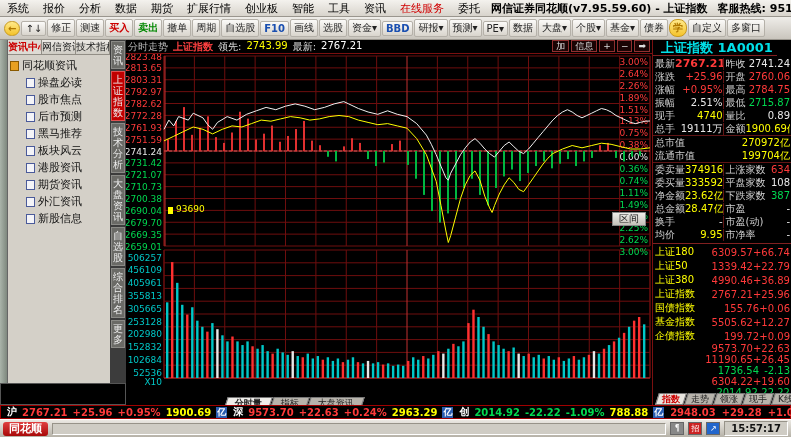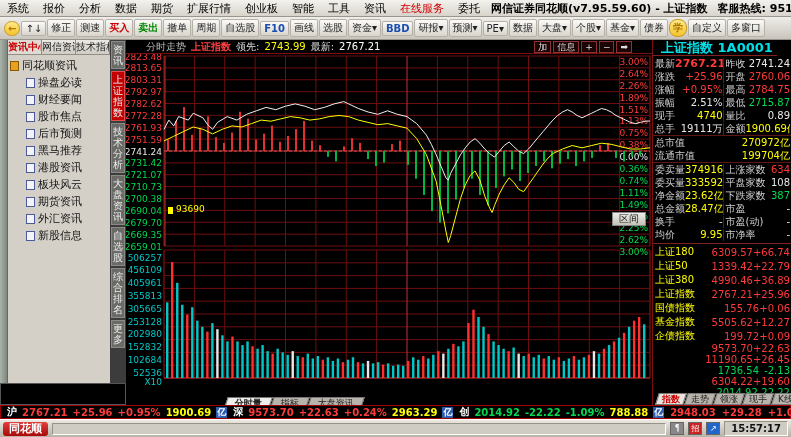--- a/index.html
+++ b/index.html
@@ -41,22 +41,22 @@
   .ticon.doc{background:#f4f4f8;border:1px solid #4a5a9a;}
   
   #vtabs{left:110px;top:40px;width:16px;height:343px;background:#3c3c3c;
     display:flex;flex-direction:column;gap:2px;padding-top:1px;}
   .vtab{width:14px;margin-left:1px;background:#6a6a66;color:#eee;font-size:10px;
     line-height:11px;text-align:center;padding:2px 0;border:1px solid #8a8a86;}
   .vtab.active{background:#c00000;border-color:#e05050;}
   
   #chartzone{left:126px;top:40px;width:526px;height:365px;background:#000;}
   #chart-header{position:absolute;left:0;top:0;width:526px;height:14px;
-    border-bottom:1px solid #7a1010;display:flex;align-items:center;font-size:10px;
-    color:#ccc;padding:0 20px;gap:5px;}
+    border-bottom:1px solid #7a1010;display:flex;align-items:flex-start;font-size:10px;
+    color:#ccc;padding:0 2px;gap:5px;}
   .ch-title{color:#bbb;}
   .ch-sub{color:#ff4040;font-weight:bold;}
   .ch-lead-l,.ch-last-l{color:#ddd;}
   .ch-lead-v{color:#ffff00;}
   .ch-last-v{color:#fff;}
   #chart-buttons{margin-left:auto;display:flex;gap:2px;}
   .chbtn{border:1px solid #903030;color:#ddd;font-size:9px;line-height:10px;
     padding:0 3px;background:#1a0404;}
   #chart-svg{position:absolute;left:0;top:14px;}
   #vol-readout{position:absolute;left:42px;top:164px;color:#ffff00;font-size:9px;display:flex;gap:3px;align-items:flex-end;}
@@ -183,41 +183,37 @@
     <div class="tree-root">
       <span class="ticon"></span>
       <span>同花顺资讯</span>
     </div>
     <div class="tree-item">
       <span class="ticon doc"></span>
       <span>操盘必读</span>
     </div>
     <div class="tree-item">
       <span class="ticon doc"></span>
-      <span>财经要闻</span>
-    </div>
-    <div class="tree-item">
-      <span class="ticon doc"></span>
       <span>股市焦点</span>
     </div>
     <div class="tree-item">
       <span class="ticon doc"></span>
       <span>后市预测</span>
     </div>
     <div class="tree-item">
       <span class="ticon doc"></span>
       <span>黑马推荐</span>
     </div>
     <div class="tree-item">
       <span class="ticon doc"></span>
-      <span>港股资讯</span>
+      <span>板块风云</span>
     </div>
     <div class="tree-item">
       <span class="ticon doc"></span>
-      <span>板块风云</span>
+      <span>港股资讯</span>
     </div>
     <div class="tree-item">
       <span class="ticon doc"></span>
       <span>期货资讯</span>
     </div>
     <div class="tree-item">
       <span class="ticon doc"></span>
       <span>外汇资讯</span>
     </div>
     <div class="tree-item">

